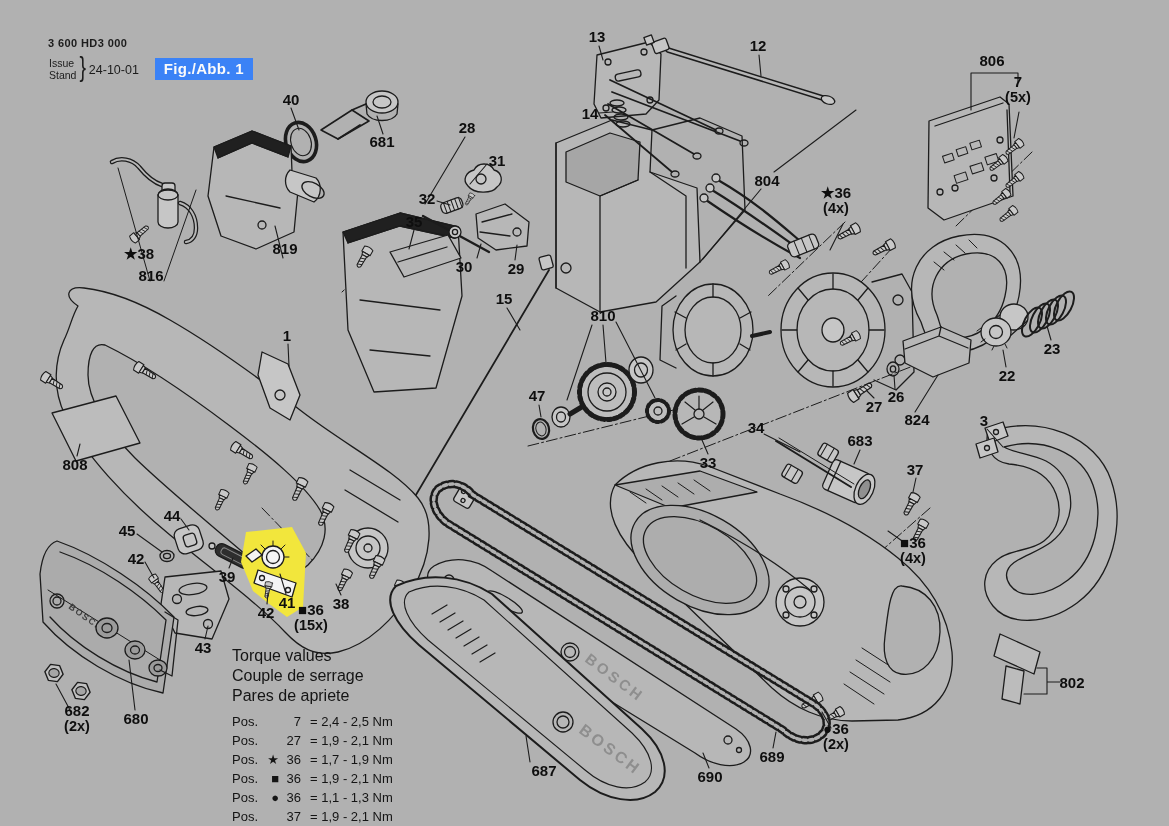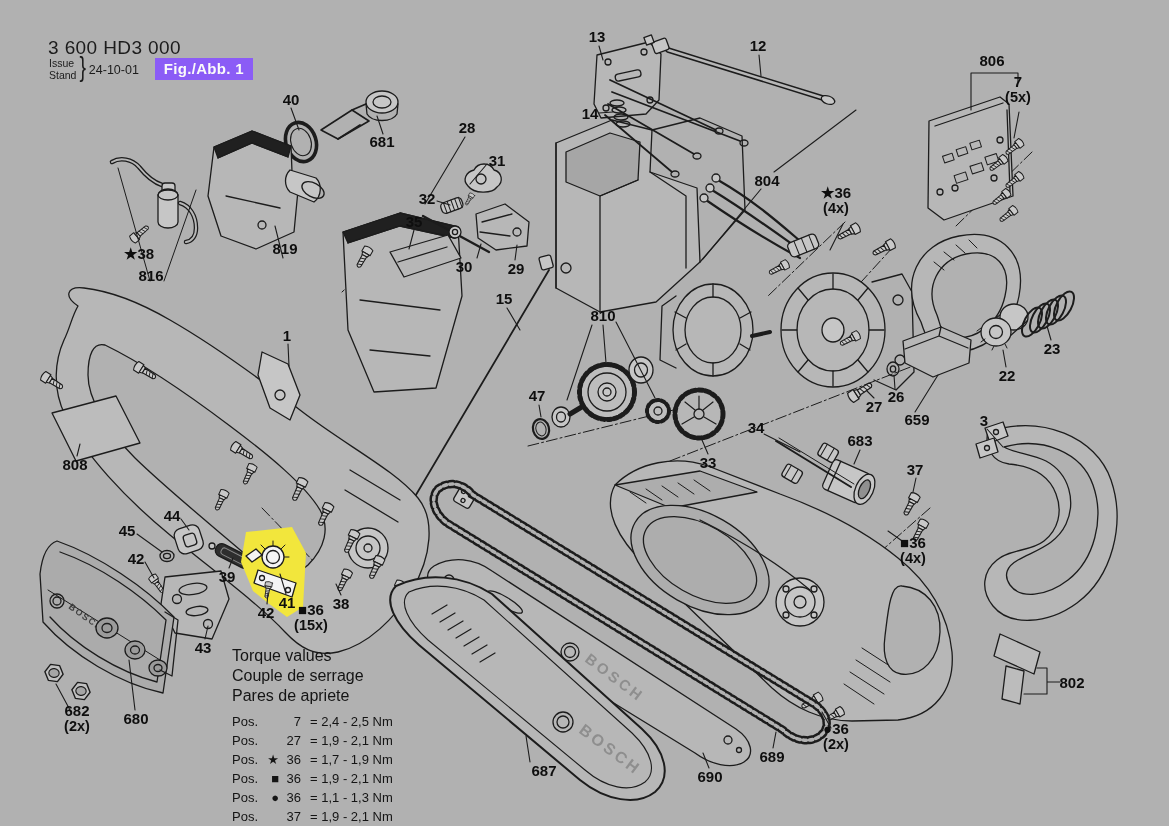--- a/index.html
+++ b/index.html
@@ -1,25 +1,25 @@
 <!DOCTYPE html>
 <html><head>
 <meta charset="utf-8">
 <style>
   html,body{margin:0;padding:0;background:#9a9a9a;}
   .stage{position:relative;width:1169px;height:826px;background:#b1b1b1;overflow:hidden;
          font-family:"Liberation Sans",sans-serif;color:#111;}
   .stage svg{position:absolute;left:0;top:0;}
   
-  .hdr-code{position:absolute;left:48px;top:37px;font-size:19px;font-weight:normal;letter-spacing:.4px;color:#1c1c1c;}
+  .hdr-code{position:absolute;left:48px;top:37px;font-size:11px;font-weight:bold;letter-spacing:.4px;color:#1c1c1c;}
   .hdr-row{position:absolute;left:49px;top:55px;display:flex;align-items:center;color:#1c1c1c;}
   .hdr-ls{font-size:10.5px;line-height:1.15;}
   .hdr-brace{font-size:28px;font-weight:100;margin:-4px 1px 0 2px;transform:scaleX(.7);}
   .hdr-date{font-size:12.5px;margin-top:1px;}
-  .figbox{margin-left:16px;background:#8b5cf6;color:#fafafa;font-size:15px;font-weight:bold;padding:2px 9px 3px;letter-spacing:.3px;}
+  .figbox{margin-left:16px;background:#3b82f6;color:#fafafa;font-size:15px;font-weight:bold;padding:2px 9px 3px;letter-spacing:.3px;}
   
   .torque{position:absolute;left:232px;top:646px;color:#141414;}
   .torque .titles{font-size:16px;line-height:1.24;}
   .trows{margin-top:9px;}
   .trow{display:flex;font-size:13px;line-height:1.18;margin-top:3.5px;white-space:pre;}
   .trow .pos{width:31px;}
   .trow .sym{width:16px;text-align:right;}
   .trow .num{width:22px;text-align:right;}
   .trow .val{margin-left:9px;}
   
@@ -580,21 +580,21 @@
       <div class="callout" style="left: 708px; top: 463px;">
         <div>33</div>
       </div>
       <div class="callout" style="left: 756px; top: 428px;">
         <div>34</div>
       </div>
       <div class="callout" style="left: 860px; top: 441px;">
         <div>683</div>
       </div>
       <div class="callout" style="left: 917px; top: 420px;">
-        <div>659</div>
+        <div>824</div>
       </div>
       <div class="callout" style="left: 896px; top: 397px;">
         <div>26</div>
       </div>
       <div class="callout" style="left: 874px; top: 407px;">
         <div>27</div>
       </div>
       <div class="callout" style="left: 1007px; top: 376px;">
         <div>22</div>
       </div>

